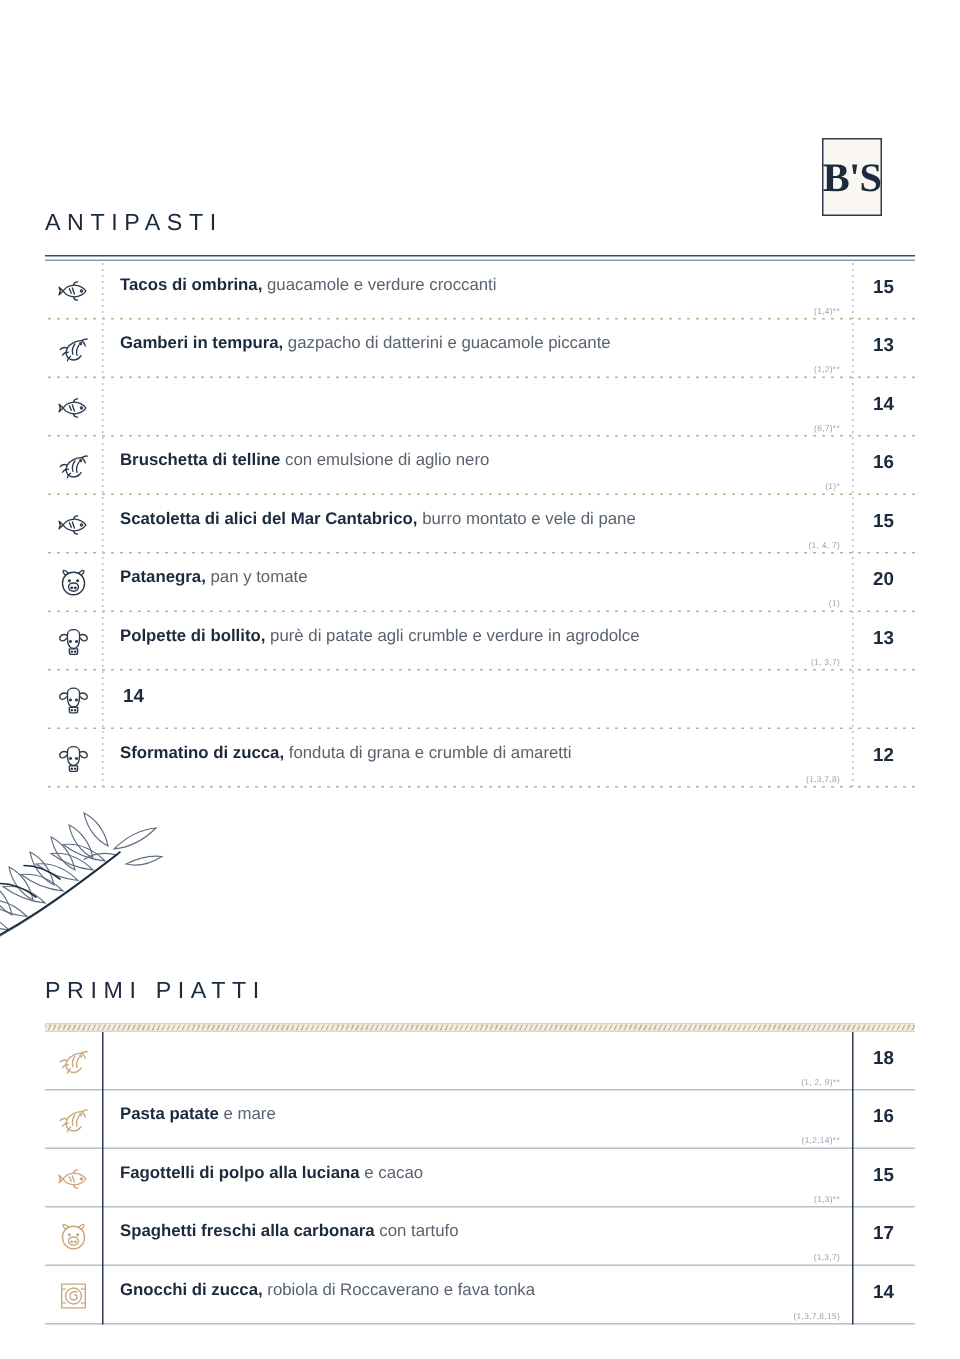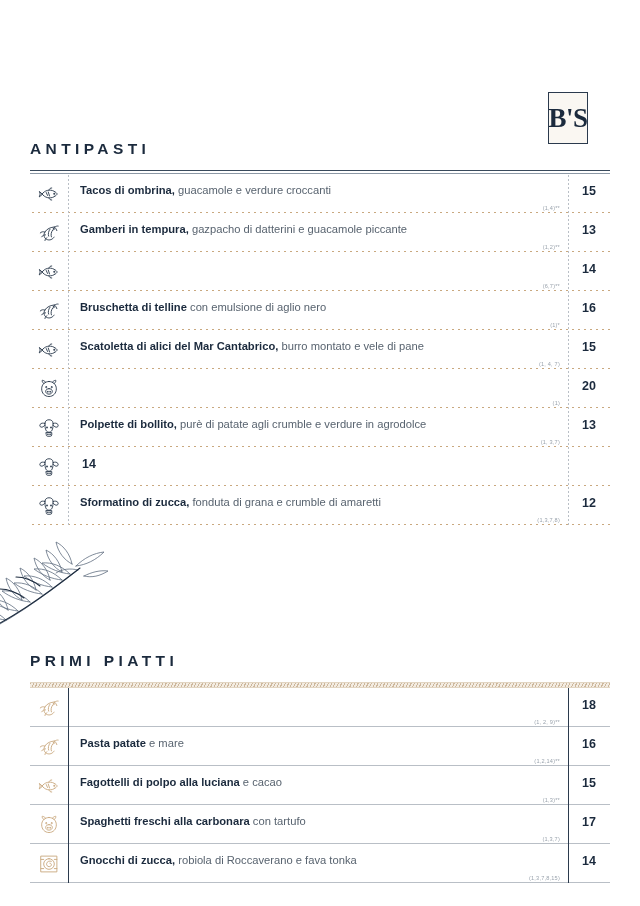--- a/index.html
+++ b/index.html
@@ -47,21 +47,21 @@
   .section {
     position: absolute;
     left: 30px;
     width: 580px;
   }
   #section-antipasti { top: 140px; }
   #section-primi { top: 652px; }
 
   .section-title {
     font-size: 15.5px;
-    font-weight: 700;
+    font-weight: 400;
     letter-spacing: 4.4px;
     color: #1b2a3d;
     margin: 0 0 12px 0;
     white-space: nowrap;
   }
 
   
   .rule-double {
     height: 4px;
     border-top: 1.1px solid #3a4a5c;
@@ -336,20 +336,21 @@
             <path d="M6.4 6.2 C4.8 4.6, 4.2 3.2, 4.6 2.6 C5.2 2.2, 6.8 3, 8.2 4.4"></path>
             <path d="M17.6 6.2 C19.2 4.6, 19.8 3.2, 19.4 2.6 C18.8 2.2, 17.2 3, 15.8 4.4"></path>
             <path d="M12 11.6 C14.1 11.6, 15.6 12.9, 15.6 14.6 C15.6 16.3, 14.1 17.6, 12 17.6 C9.9 17.6, 8.4 16.3, 8.4 14.6 C8.4 12.9, 9.9 11.6, 12 11.6Z"></path>
             <path d="M10.7 14.6 a0.55 0.55 0 1 0 0.01 0"></path>
             <path d="M13.3 14.6 a0.55 0.55 0 1 0 0.01 0"></path>
             <path d="M9 9.4 a0.65 0.65 0 1 0 0.01 0"></path>
             <path d="M15 9.4 a0.65 0.65 0 1 0 0.01 0"></path>
           </svg>
         </div>
         <div class="text-cell">
+          <div class="dish-line"><span class="dish-name">Patanegra,</span> <span class="dish-desc">pan y tomate</span></div>
           <div class="allergens">(1)</div>
         </div>
         <div class="price-cell">20</div>
       </div>
       <div class="sep-dotted"></div>
       <div class="item-row">
         <div class="icon-cell">
           <svg width="22" height="22" viewBox="0 0 24 24" fill="none" stroke="#2b3a4d" stroke-width="1" stroke-linecap="round" stroke-linejoin="round">
             <path d="M7.6 6.6 C7.6 4.4, 9.6 3, 12 3 C14.4 3, 16.4 4.4, 16.4 6.6 L16.4 9"></path>
             <path d="M7.6 6.6 L7.6 9"></path>

